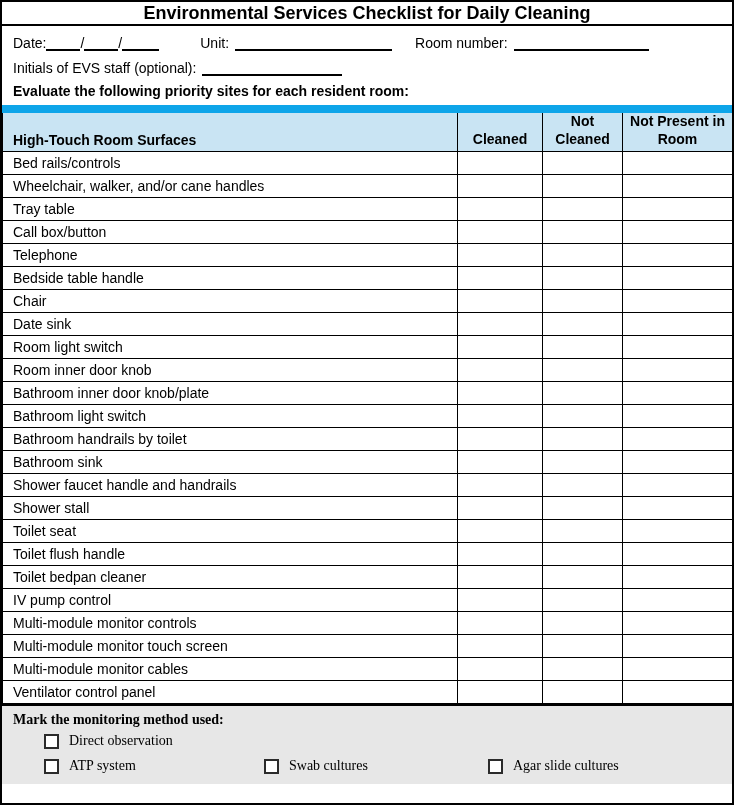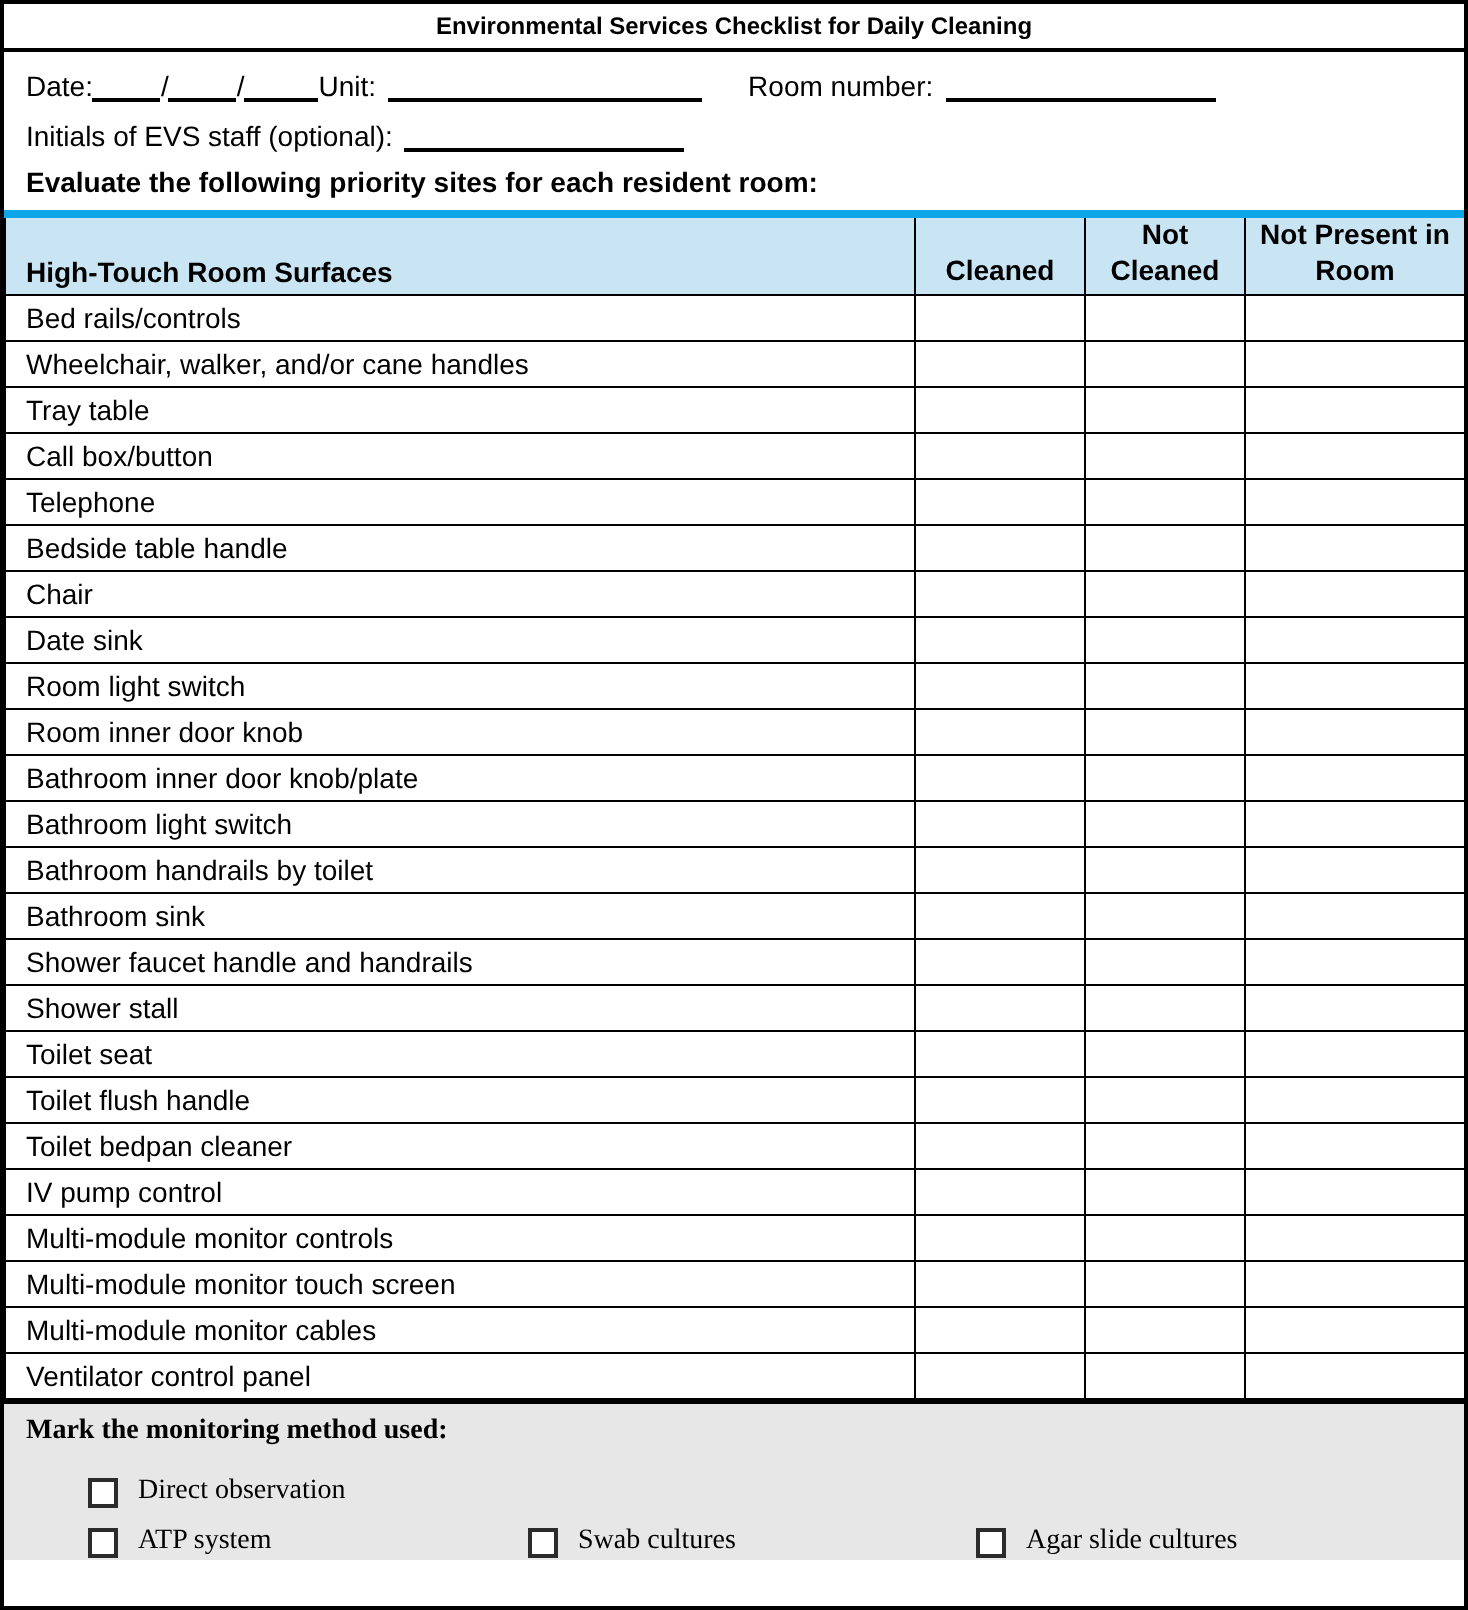--- a/index.html
+++ b/index.html
@@ -20,21 +20,21 @@
 
   
   .title-row {
     height: 24px;
     border-bottom: 2px solid #000;
     display: flex;
     align-items: center;
     justify-content: center;
   }
   .title-row h1 {
-    font-size: 12px;
+    font-size: 18px;
     font-weight: bold;
   }
 
   
   .info {
     height: 79px;
     padding: 9px 11px 0 11px;
   }
   .info-line { white-space: nowrap; }
   .info-line-1 { margin-bottom: 9px; }
@@ -43,41 +43,41 @@
     display: inline-block;
     border-bottom: 2px solid #000;
     height: 14px;
     vertical-align: bottom;
   }
   .blank-date { width: 34px; }
   .blank-date3 { width: 37px; }
   .blank-unit { width: 157px; margin-left: 6px; }
   .blank-room { width: 135px; margin-left: 6px; }
   .blank-initials { width: 140px; margin-left: 6px; }
-  .unit-group { }
+  .unit-group { margin-left: 41px; }
   .room-group { margin-left: 23px; }
   .note { font-weight: bold; }
 
   
   table.checklist {
     border-collapse: collapse;
     table-layout: fixed;
     width: 730px;
   }
   table.checklist td, table.checklist th {
     border: 1px solid #000;
     font-size: 14px;
     overflow: hidden;
   }
   table.checklist th {
     background: #c9e4f3;
     font-weight: bold;
     vertical-align: bottom;
     height: 36px;
-    border-top: 4px solid #0ea5e9;
+    border-top: 8px solid #0ea5e9;
     padding-bottom: 3px;
   }
   th.col-surface { text-align: left; padding-left: 10px; }
   th.col-mark { text-align: center; line-height: 1.25; }
   td.surface-cell {
     text-align: left;
     padding-left: 10px;
     height: 23px;
     border-right: 1px solid #000;
     border-top: 1px solid #4a4a4a;
@@ -94,21 +94,21 @@
     border-top: 2px solid #000;
     background: #e7e7e7;
     height: 80px;
     padding: 6px 11px 0 11px;
     font-family: Liberation Serif, serif;
   }
   .footer-heading { font-weight: bold; margin-bottom: 5px; }
   .opt-row {
     display: flex;
     padding-left: 31px;
-    align-items: flex-end;
+    align-items: flex-start;
     height: 25px;
   }
   .opt { display: flex; align-items: center; }
   .opt.col1 { width: 224px; }
   .opt.col2 { width: 220px; }
   .checkbox {
     display: inline-block;
     width: 15px;
     height: 15px;
     border: 2px solid #2b2b2b;

